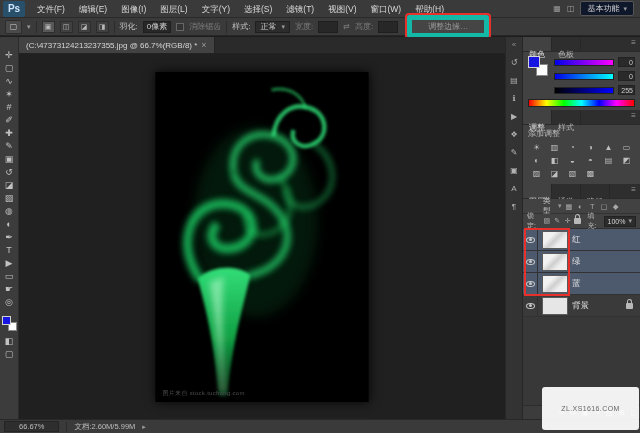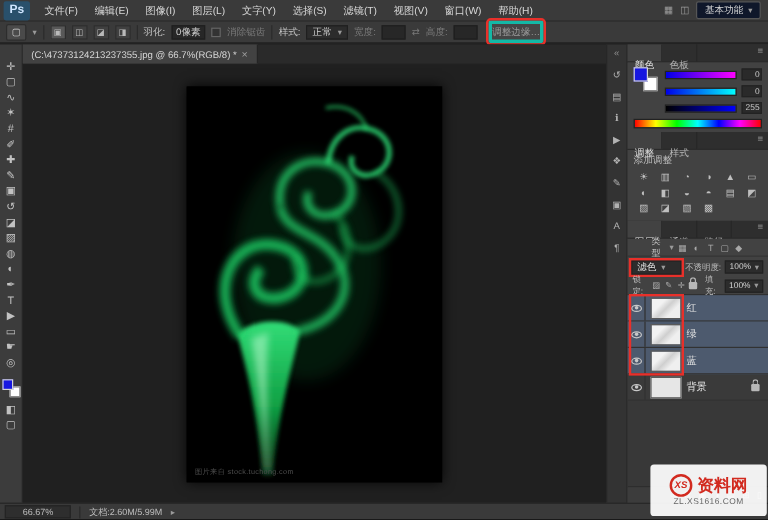--- a/index.html
+++ b/index.html
@@ -21,21 +21,21 @@
   .ob-tool{width:17px;height:14px;background:#4a4a4a;border:1px solid #2d2d2d;border-radius:2px;display:flex;align-items:center;justify-content:center;color:#d0d0d0}
   .ob-caret{color:#9a9a9a;font-size:7px}
   .ob-div{width:1px;height:12px;background:#2b2b2b}
   .ob-mode{width:13px;height:12px;border:1px solid #2d2d2d;display:flex;align-items:center;justify-content:center;color:#b9b9b9;font-size:7px;background:#404040}
   .ob-mode.active{background:#585858}
   .ob-label{color:#c3c3c3}
   .ob-label.dim{color:#7a7a7a}
   .ob-field{background:#272727;border:1px solid #1f1f1f;min-width:26px;height:12px;padding:0 3px;display:flex;align-items:center;color:#cfcfcf}
   .ob-select{background:#2c2c2c;border:1px solid #1f1f1f;height:12px;padding:0 4px;display:flex;align-items:center;gap:5px;color:#d0d0d0}
   .ob-check{width:8px;height:8px;border:1px solid #666;background:#333}
-  .ob-btn{background:#454545;border:3px solid #14b8a6;border-radius:2px;padding:1px 0;color:#9a9a9a}
+  .ob-btn{background:#454545;border:5px solid #14b8a6;border-radius:2px;padding:1px 16px;color:#9a9a9a}
   .red-ol{outline:2px solid #e8302a;outline-offset:0}
   
   .main{position:absolute;top:37px;left:0;right:0;bottom:14px;display:flex}
   .toolbar{width:19px;background:#3c3c3c;border-right:1px solid #2b2b2b;display:flex;flex-direction:column;align-items:center;padding-top:12px}
   .ticon{width:17px;height:13px;font-size:9px;line-height:13px;text-align:center;color:#c2c2c2;cursor:default}
   .tb-swatch{position:relative;width:15px;height:15px;margin-top:7px;margin-bottom:4px}
   .tb-fg{position:absolute;top:0;left:0;width:9px;height:9px;border:1px solid #d2d2d2;z-index:2}
   .tb-bg{position:absolute;bottom:0;right:0;width:9px;height:9px;background:#fff;border:1px solid #8a8a8a}
   
   .docarea{flex:1;display:flex;flex-direction:column;background:#1e1e1e;min-width:0}
@@ -326,31 +326,20 @@
         <div class="l-filter">
           <span>类型</span>
           <span class="ob-caret">▾</span>
           <span class="l-ficon">▦</span>
           <span class="l-ficon">◐</span>
           <span class="l-ficon">T</span>
           <span class="l-ficon">▢</span>
           <span class="l-ficon">◆</span>
         </div>
 
-        <div class="l-blend">
-          <div class="blend-select red-ol">
-            <span>滤色</span>
-            <span class="ob-caret">▾</span>
-          </div>
-          <span class="mini-label">不透明度:</span>
-          <div class="mini-select">
-            <span>100%</span>
-            <span class="ob-caret">▾</span>
-          </div>
-        </div>
 
         <div class="l-lock">
           <span class="mini-label">锁定:</span>
           <span class="lk-icon">▨</span>
           <span class="lk-icon">✎</span>
           <span class="lk-icon">✛</span>
           <span class="lock" style="margin:0"></span>
           <span class="mini-label" style="margin-left:3px">填充:</span>
           <div class="mini-select">
             <span>100%</span>
@@ -407,20 +396,16 @@
   </div>
 
   <div class="statusbar">
     <div class="zoom-field">66.67%</div>
     <div class="sb-div"></div>
     <span>文档:2.60M/5.99M</span>
     <span class="ob-caret">▸</span>
   </div>
 
   <div class="watermark">
-    <div class="wm-row">
-      <div class="wm-badge">XS</div>
-      <div class="wm-name">资料网</div>
-    </div>
     <div class="wm-url">ZL.XS1616.COM</div>
   </div>
 
 </div>
 
 </body></html>

